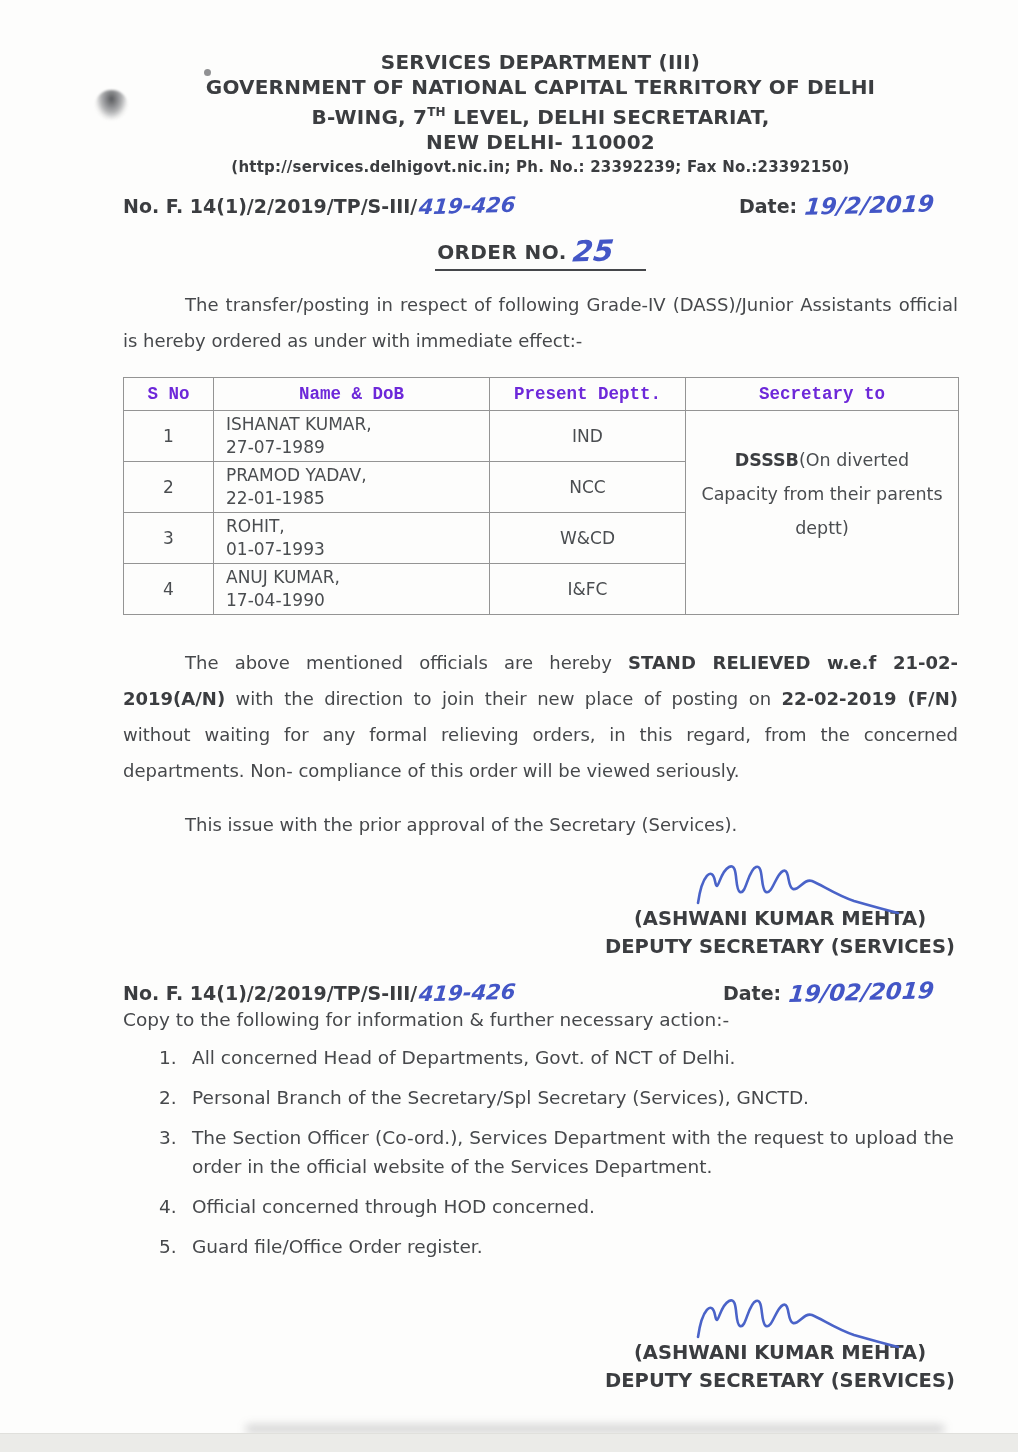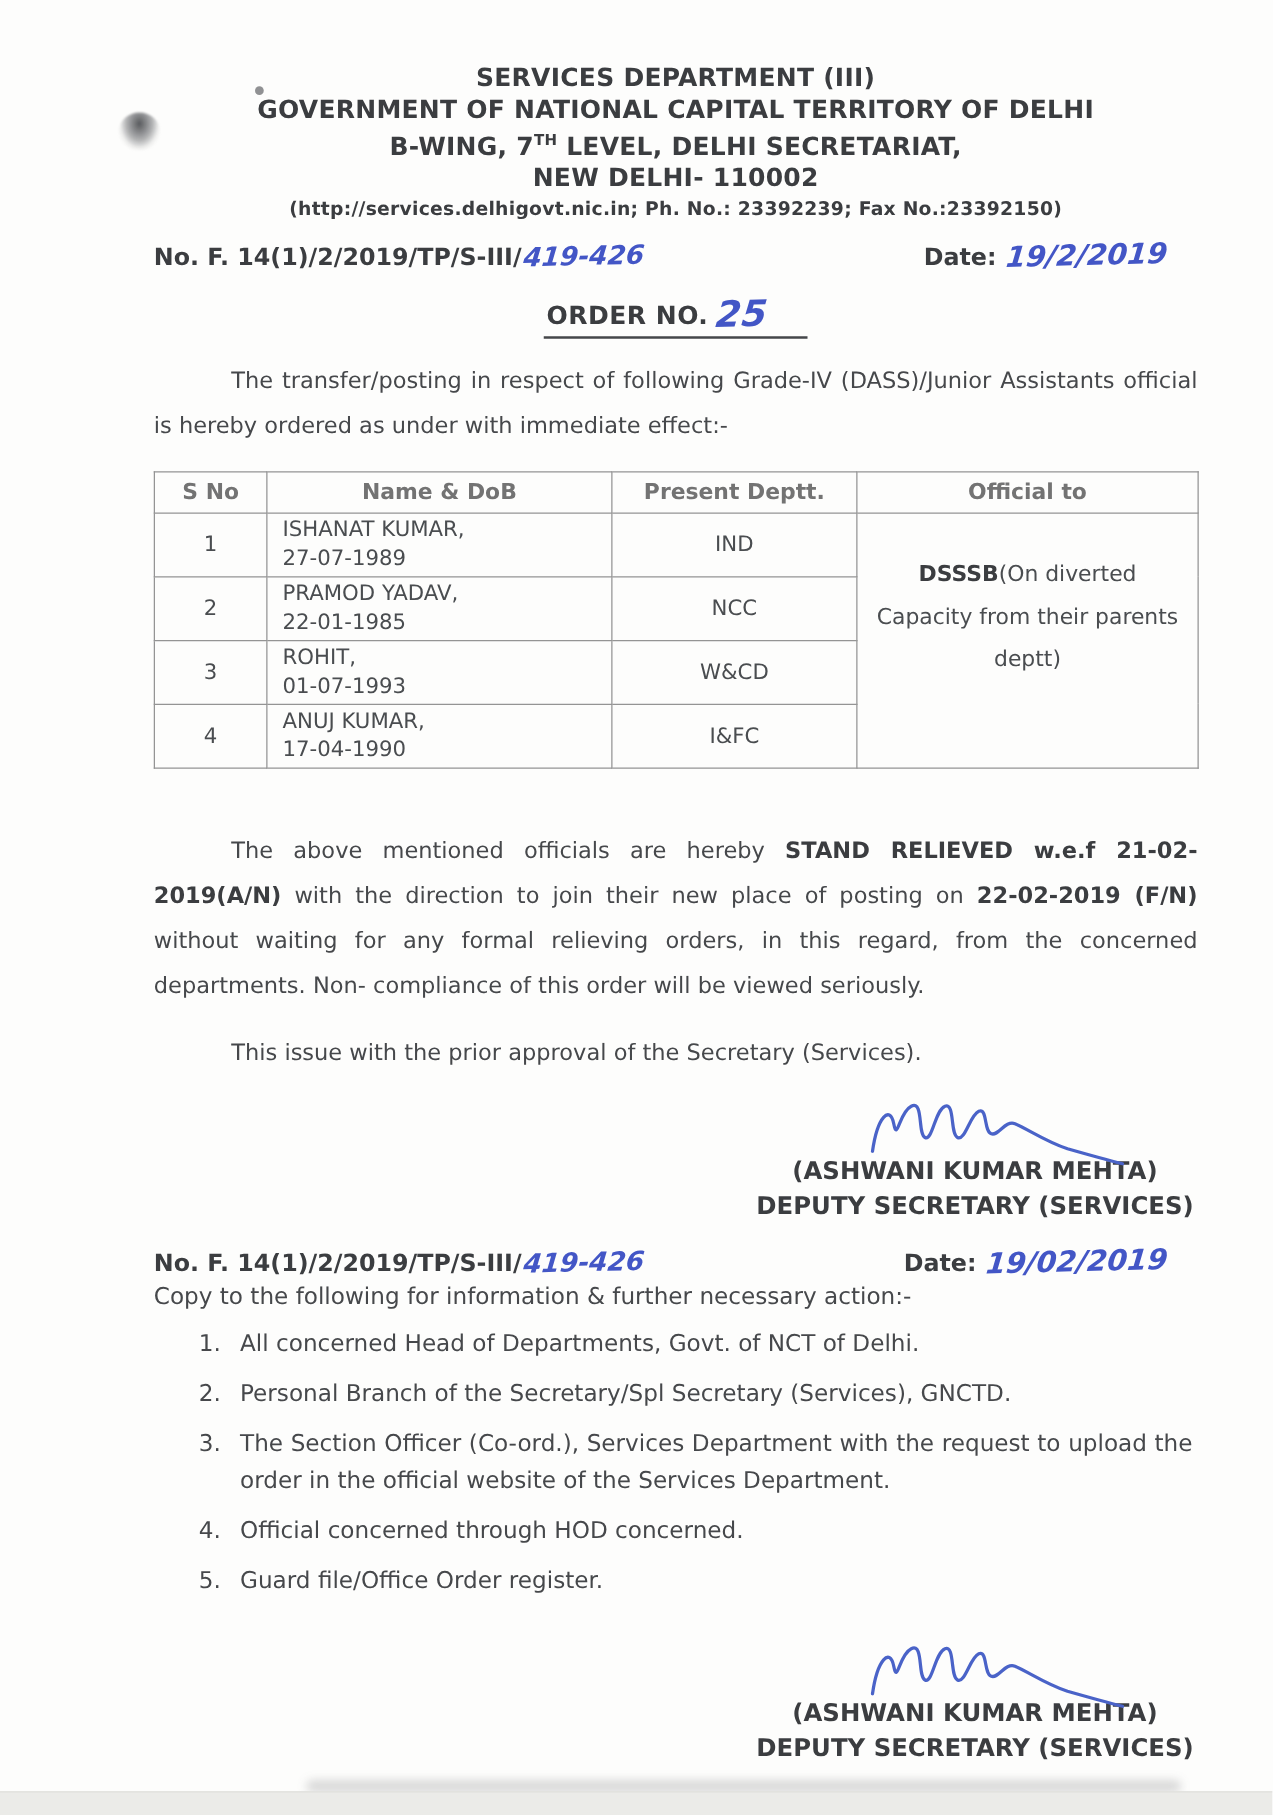--- a/index.html
+++ b/index.html
@@ -49,32 +49,32 @@
     border-bottom:2.5px solid #45474a;
     padding:0 26px 1px 2px;
     font-weight:bold; font-size:20px; color:#3b3d40;
     letter-spacing:.4px;
   }
 
   
   .para { font-size:18px; line-height:36px; text-align:justify; color:#46484b; }
   .indent { text-indent:62px; }
   .intro-para { margin-top:16px; }
-  .relieved-para { margin-top:48px; }
+  .relieved-para { margin-top:30px; }
   .approval-line { margin-top:12px; text-align:left; }
   .b { font-weight:bold; color:#3b3d40; }
 
   
   table.transfer {
     border-collapse:collapse; margin-top:12px;
     width:835px; font-size:17px; color:#4a4d50;
     table-layout:fixed;
   }
   table.transfer th, table.transfer td { border:1.6px solid #949494; }
-  table.transfer th { font-size:17.5px; font-weight:bold; color:#737373; padding:6px 4px; }
+  table.transfer th { font-size:17.5px; font-weight:bold; color:#6d28d9; padding:6px 4px;font-family:Liberation Mono, monospace; }
   td.c { text-align:center; }
   td.name-cell { padding:2px 6px 2px 12px; line-height:23px; }
   td.transfer-cell {
     text-align:center; vertical-align:middle;
     line-height:34px; font-size:17.5px;
     padding:0 14px 36px 14px;
   }
   tr.data-row { height:47px; }
 
   
@@ -148,21 +148,21 @@
         <col style="width:90px">
         <col style="width:276px">
         <col style="width:196px">
         <col style="width:273px">
       </colgroup>
     <thead>
       <tr>
         <th>S No</th>
         <th>Name &amp; DoB</th>
         <th>Present Deptt.</th>
-        <th>Official to</th>
+        <th>Secretary to</th>
       </tr>
     </thead>
     <tbody>
       <tr class="data-row">
         <td class="c">1</td>
         <td class="name-cell">
             <div>ISHANAT KUMAR,</div>
             <div>27-07-1989</div>
           </td>
         <td class="c">IND</td>

